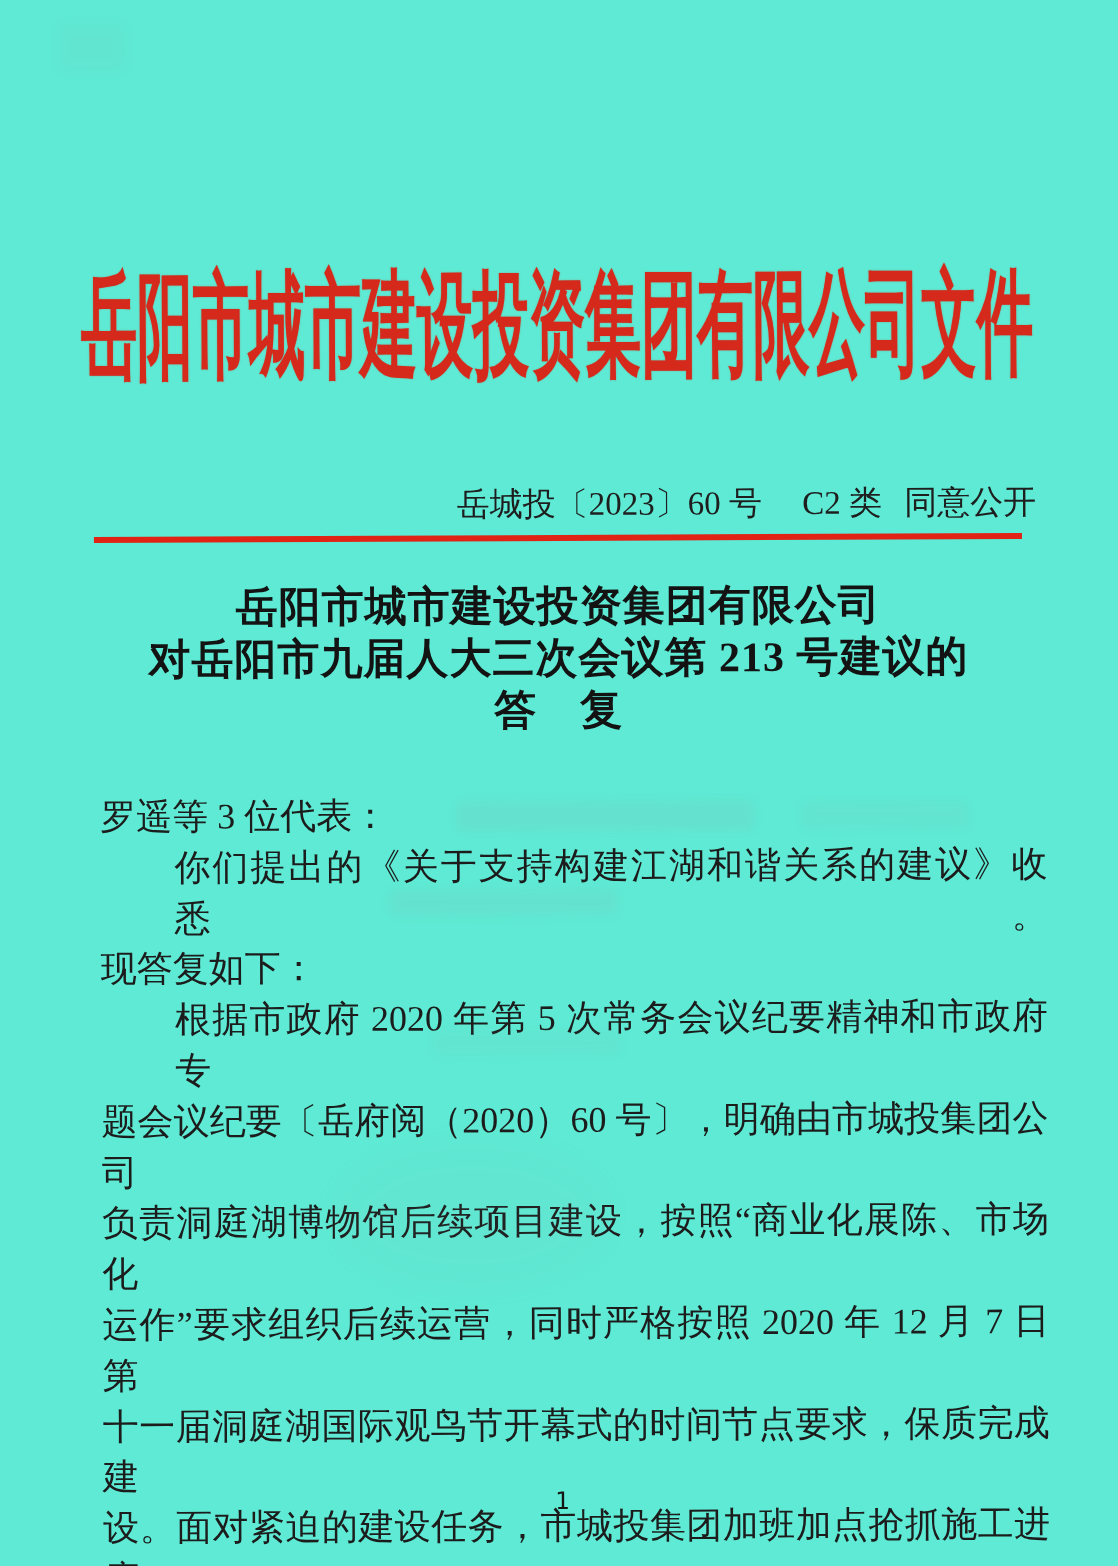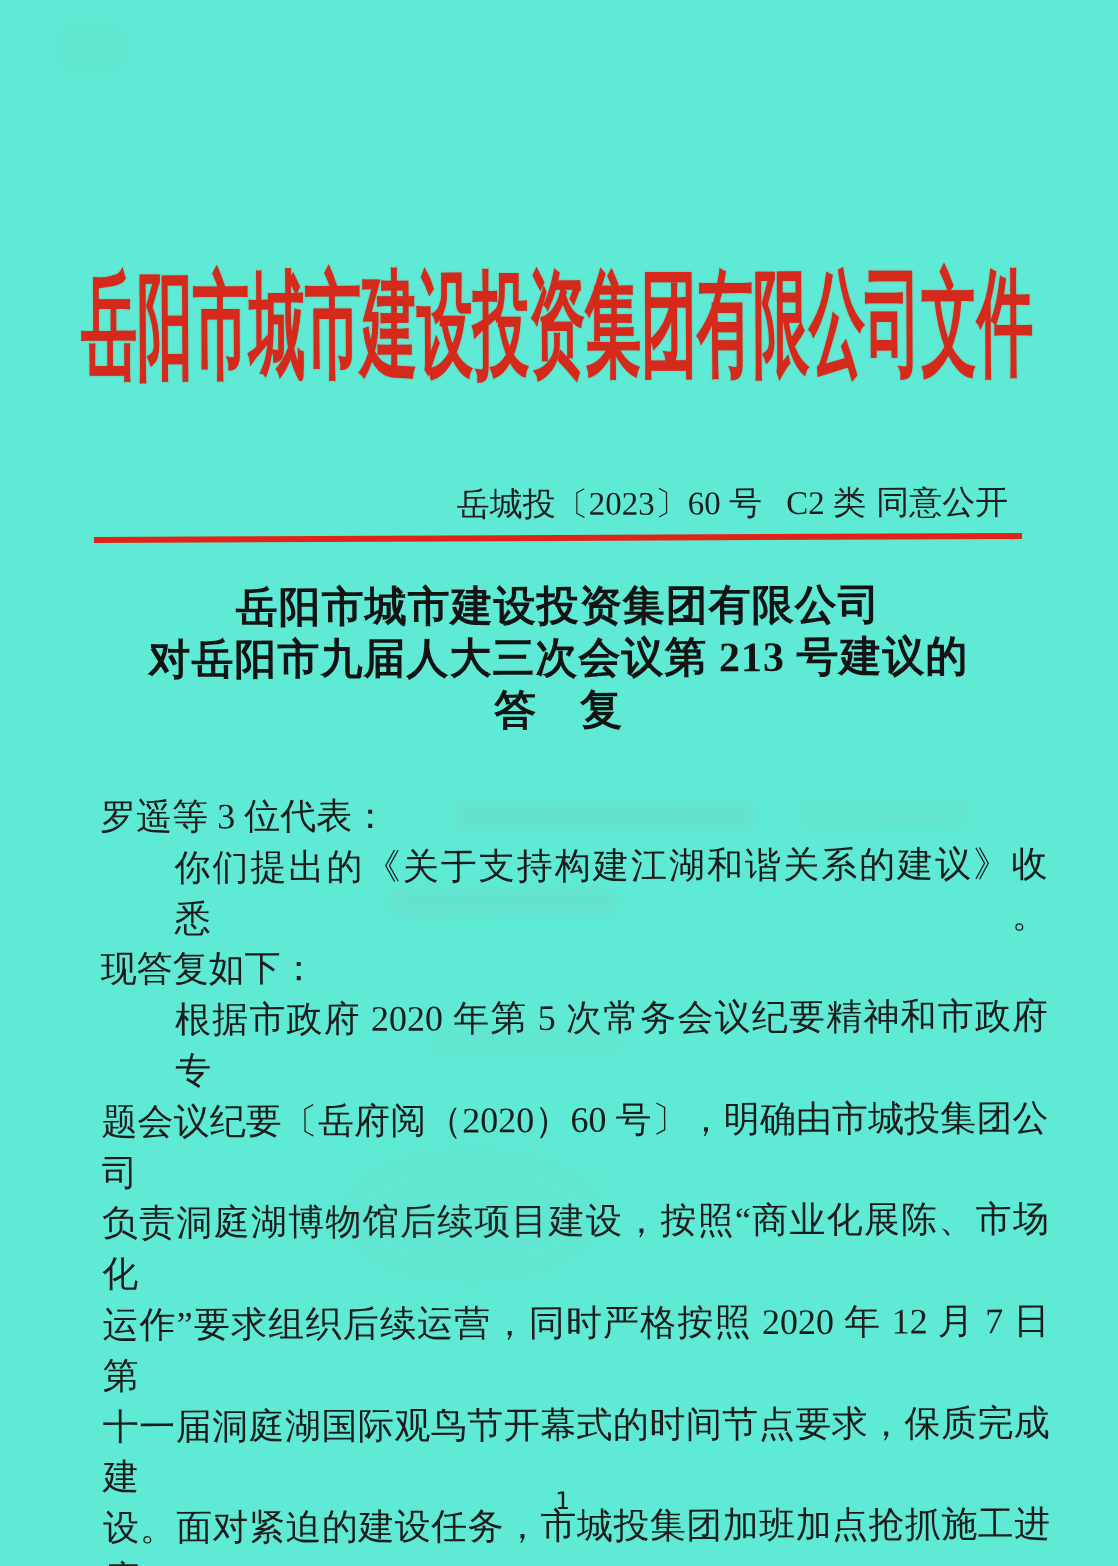--- a/index.html
+++ b/index.html
@@ -26,22 +26,22 @@
     white-space:nowrap;letter-spacing:0px;
     transform:scaleY(2.08);
     text-shadow:0 0 1px rgba(213,41,27,.55);
   }
   
   .docline{
     position:absolute;top:482px;left:458px;
     font-size:33px;color:#1e1e1e;white-space:nowrap;
   }
   .docline .seg{display:inline-block;}
-  .docline .gap-lg{margin-left:16px;}
-  .docline .gap-sm{margin-left:2px;}
+  .docline .gap-lg{margin-left:32px;}
+  .docline .gap-sm{margin-left:14px;}
   
   .rule{
     position:absolute;top:535px;left:95px;width:928px;height:6px;
     background:#e02315;
   }
   
   .title{
     position:absolute;top:580px;left:0;right:0;
     text-align:center;color:#131313;font-weight:bold;
     font-size:42px;line-height:52px;letter-spacing:1px;

